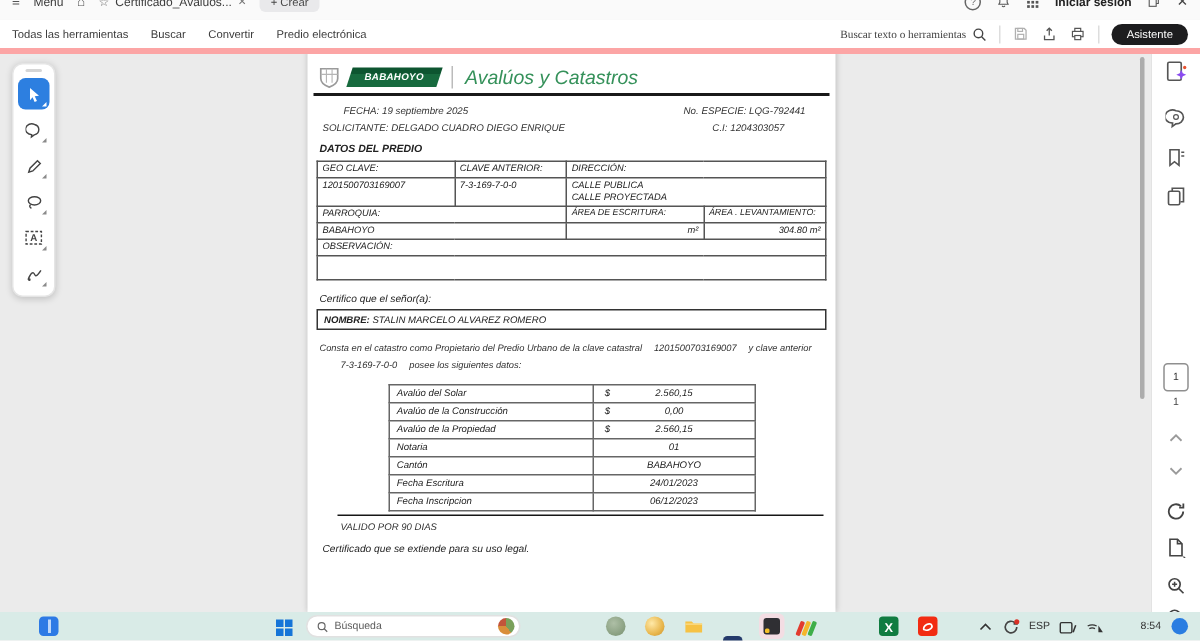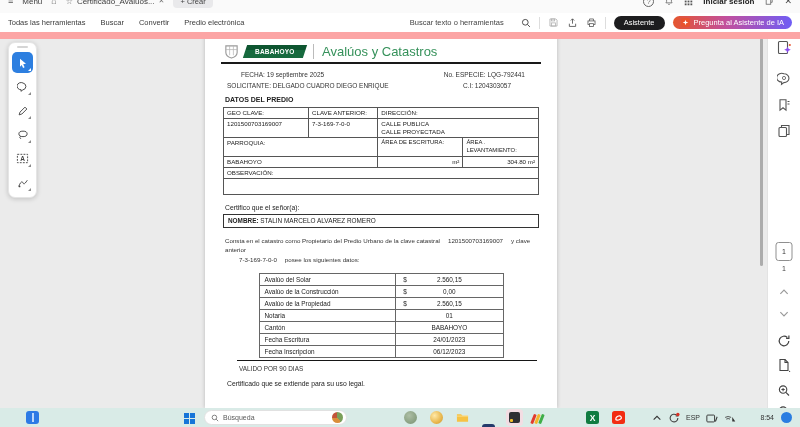--- a/index.html
+++ b/index.html
@@ -13,25 +13,25 @@
   .titlebar-inner{display:flex;align-items:center;height:24px;margin-top:-11px;
                   padding:0 8px;gap:9px;font-size:8px;color:#3c3c3c;}
   .hamb{font-size:9px;color:#555;}
   .tb-tab{display:flex;align-items:center;gap:4px;}
   .chip{background:#e9e9eb;border-radius:4px;padding:2px 7px;font-size:7.5px;color:#444;}
   .tb-right{margin-left:auto;display:flex;align-items:center;gap:10px;}
   .signin{font-weight:bold;font-size:8px;color:#222;}
 
   
   .toolbar{position:absolute;top:13px;left:0;right:0;height:19px;background:#fff;
-           border-bottom:7px solid #fca5a5;display:flex;align-items:center;
+           border-bottom:4px solid #fca5a5;display:flex;align-items:center;
            padding:0 8px;font-size:7.5px;color:#3b3b3b;z-index:30;}
   .tb-menu{display:flex;gap:15px;align-items:center;}
   .tb-actions{margin-left:auto;display:flex;align-items:center;gap:8px;}
-  .searchbox{display:flex;align-items:center;gap:17px;color:#444;}
+  .searchbox{display:flex;align-items:center;gap:4px;color:#444;font-family:Liberation Serif, serif;}
   .vdiv{width:1px;height:12px;background:#ddd;}
   .pill-share{background:#1d1d1f;color:#fff;border-radius:9px;padding:2.5px 10px;font-size:7.5px;}
   .pill-ai{display:flex;align-items:center;gap:4px;color:#fff;border-radius:9px;padding:2px 8px;
            font-size:7.5px;background:linear-gradient(90deg,#e5562e,#c14f9e 45%,#6f5df5);}
   .ai-mini{width:9px;height:9px;border-radius:2px;background:#e8522f;display:flex;
            align-items:center;justify-content:center;}
 
   
   .main{position:absolute;top:32px;left:0;right:0;height:376px;background:#ebebeb;overflow:hidden;}
 
@@ -43,21 +43,21 @@
   .tool{width:21px;height:21px;border-radius:5px;display:flex;align-items:center;
         justify-content:center;position:relative;}
   .tool.active{background:#2d7fe0;}
   .tool::after{content:'';position:absolute;right:2px;bottom:2px;border-left:3px solid transparent;
                border-bottom:3px solid #8a8a8a;}
   .tool.active::after{border-bottom-color:#fff;}
 
   
   .page{position:absolute;left:205px;top:0;width:352px;height:376px;background:#fff;
         box-shadow:0 0 4px rgba(0,0,0,.22);}
-  .page-inner{padding:6px 14px 0;}
+  .page-inner{padding:6px 2px 0;font-style:italic;}
   .brand{display:flex;align-items:center;gap:5px;height:22px;margin:2px 0 0 4px;}
   .banner{background:linear-gradient(#0d5530 0 35%,#176a3e 35%);width:60px;height:13px;
           transform:skewX(-18deg);display:flex;align-items:center;justify-content:center;}
   .banner span{transform:skewX(18deg);color:#fff;font-size:6.5px;font-weight:bold;letter-spacing:.2px;}
   .brand-div{width:1px;height:15px;background:#bbb;margin:0 3px;}
   .brand-title{color:#35915a;font-size:13px;}
   .doc-h1{text-align:center;font-size:8px;font-weight:bold;text-decoration:underline;
           color:#222;margin:4px 0 3px;}
   .thickline{height:2px;background:#191919;margin:0 2px 7px;}
   .info-row{display:flex;justify-content:space-between;font-size:6.5px;color:#333;
@@ -187,28 +187,20 @@
         <path d="M7 2.5v6" stroke="#555" stroke-width="1.1"></path>
         <path d="M4.8 4.5L7 2.3l2.2 2.2" fill="none" stroke="#555" stroke-width="1.1"></path>
       </svg>
     <svg width="11" height="11" viewBox="0 0 14 14">
         <rect x="2.5" y="5" width="9" height="4.5" fill="none" stroke="#555"></rect>
         <path d="M4.5 5V2.5h5V5" fill="none" stroke="#555"></path>
         <rect x="4.5" y="8.5" width="5" height="3.5" fill="#fff" stroke="#555"></rect>
       </svg>
     <span class="vdiv"></span>
     <span class="pill-share">Asistente</span>
-    <span class="pill-ai">
-      <span class="ai-mini">
-        <svg width="7" height="7" viewBox="0 0 10 10">
-            <path d="M5 1l1 3 3 1-3 1-1 3-1-3-3-1 3-1z" fill="#fff"></path>
-          </svg>
-      </span>
-      <span>Pregunta al Asistente de IA</span>
-    </span>
   </div>
 </div>
 
 <div class="main">
 
   <div class="tools">
     <div class="tool-handle"></div>
     <div class="tool active">
       <svg width="12" height="12" viewBox="0 0 14 14">
           <path d="M3.5 2l7 6-3.3.4 1.7 3.6-1.8.8-1.6-3.6-2 2.3z" fill="#fff"></path>

